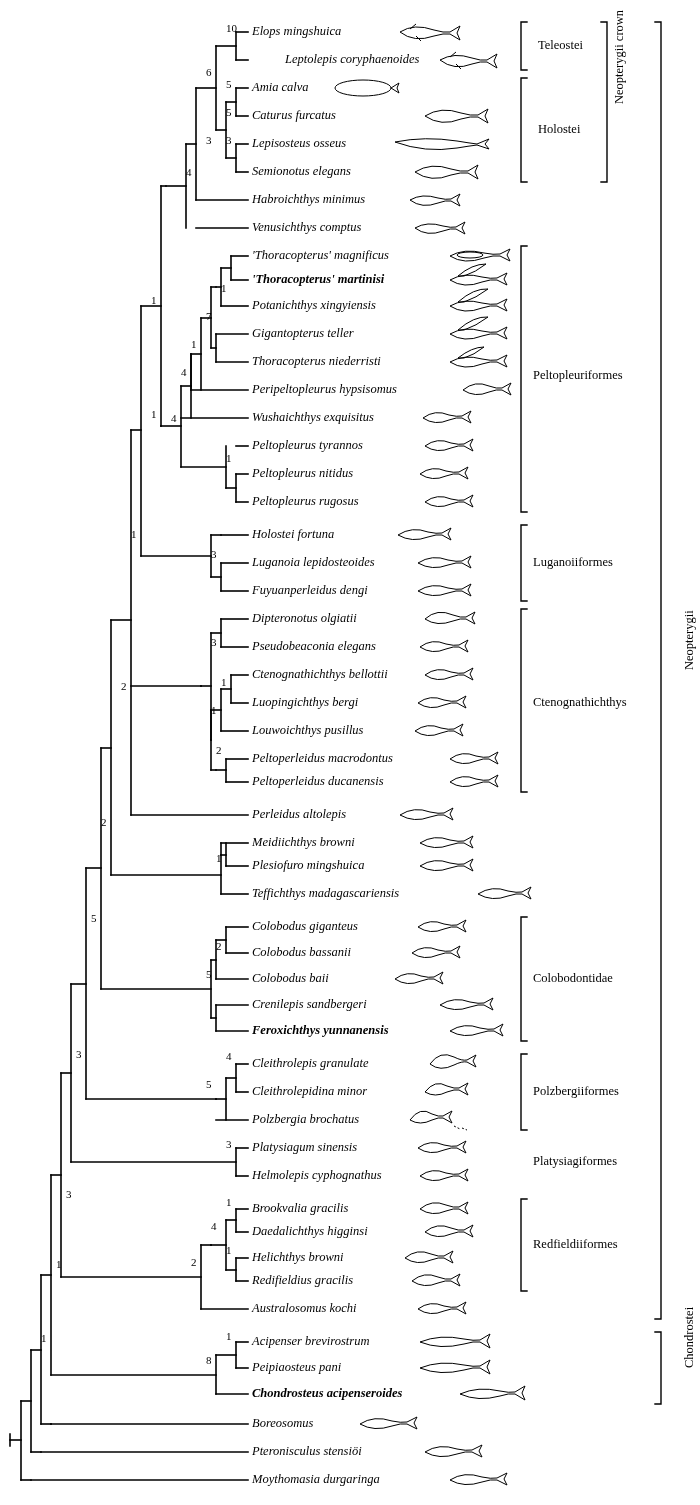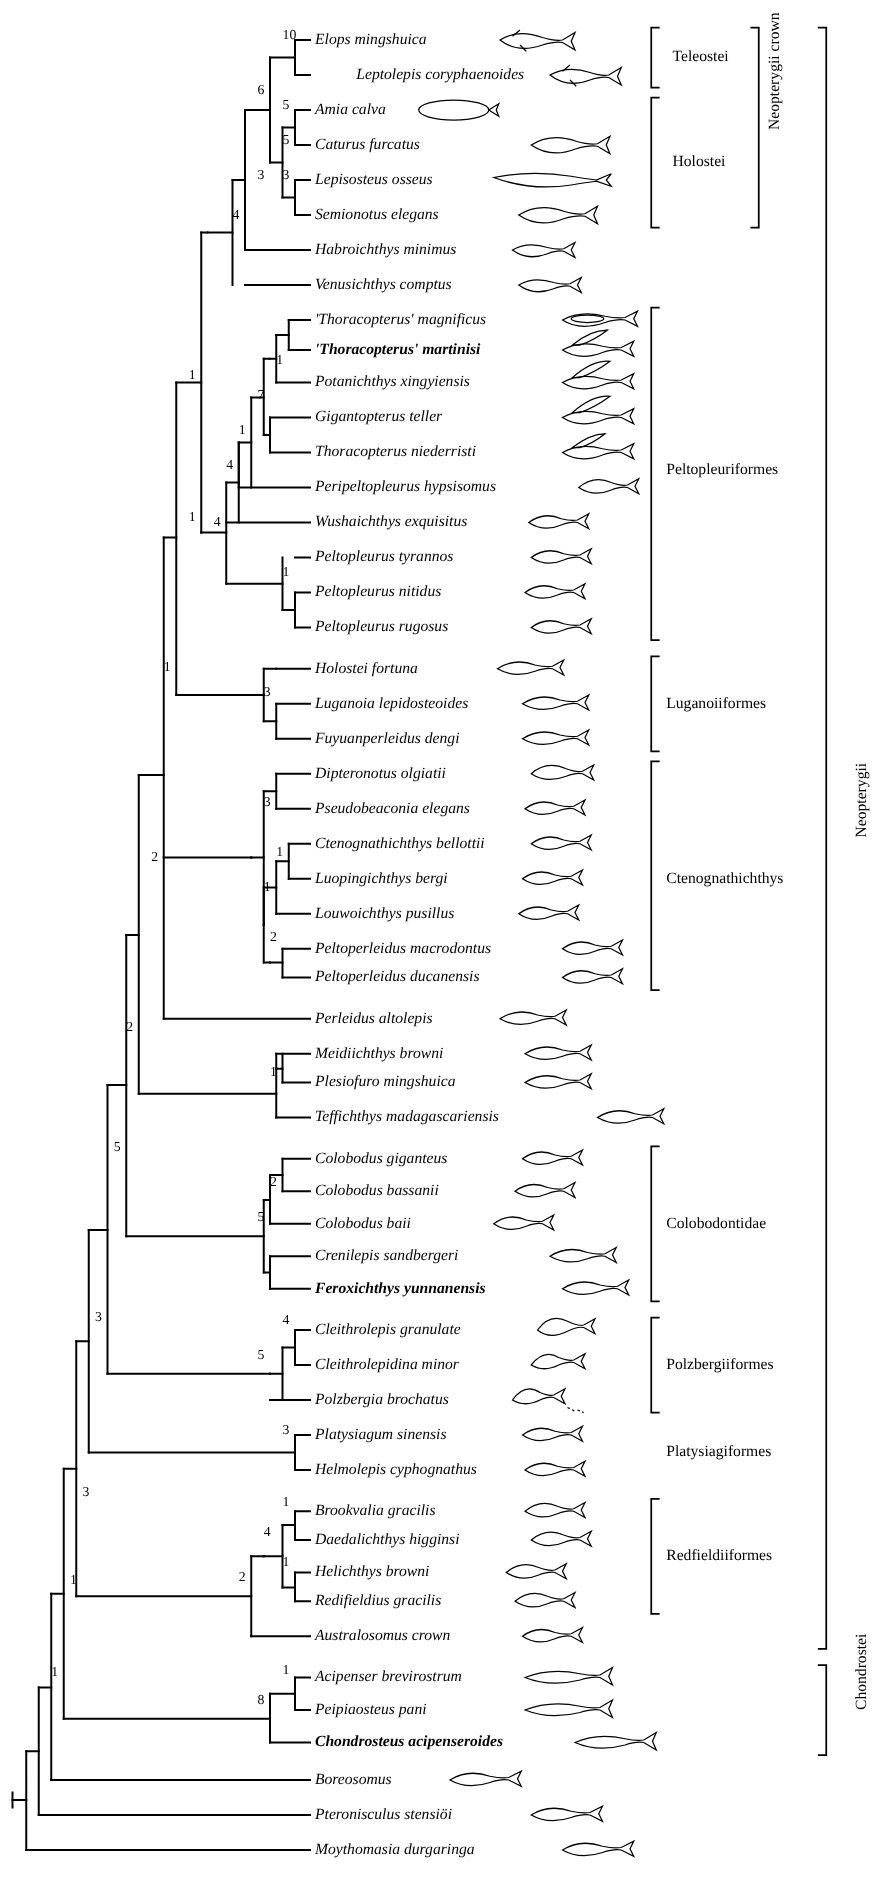--- a/index.html
+++ b/index.html
@@ -509,21 +509,21 @@
       <div class="taxon bold" style="left: 252px; top: 1024px;">Feroxichthys yunnanensis</div>
       <div class="taxon" style="left: 252px; top: 1057px;">Cleithrolepis granulate</div>
       <div class="taxon" style="left: 252px; top: 1085px;">Cleithrolepidina minor</div>
       <div class="taxon" style="left: 252px; top: 1113px;">Polzbergia brochatus</div>
       <div class="taxon" style="left: 252px; top: 1141px;">Platysiagum sinensis</div>
       <div class="taxon" style="left: 252px; top: 1169px;">Helmolepis cyphognathus</div>
       <div class="taxon" style="left: 252px; top: 1202px;">Brookvalia gracilis</div>
       <div class="taxon" style="left: 252px; top: 1225px;">Daedalichthys higginsi</div>
       <div class="taxon" style="left: 252px; top: 1251px;">Helichthys browni</div>
       <div class="taxon" style="left: 252px; top: 1274px;">Redifieldius gracilis</div>
-      <div class="taxon" style="left: 252px; top: 1302px;">Australosomus crown</div>
+      <div class="taxon" style="left: 252px; top: 1302px;">Australosomus kochi</div>
       <div class="taxon" style="left: 252px; top: 1335px;">Acipenser brevirostrum</div>
       <div class="taxon" style="left: 252px; top: 1361px;">Peipiaosteus pani</div>
       <div class="taxon" style="left: 252px; top: 1387px; font-weight: bold;">Chondrosteus acipenseroides</div>
       <div class="taxon" style="left: 252px; top: 1417px;">Boreosomus</div>
       <div class="taxon" style="left: 252px; top: 1445px;">Pteronisculus stensiöi</div>
       <div class="taxon" style="left: 252px; top: 1473px;">Moythomasia durgaringa</div>
     </div>
   <div id="nodes-layer">
       <div class="nodelabel" style="left: 226px; top: 23px;">10</div>
       <div class="nodelabel" style="left: 206px; top: 67px;">6</div>

